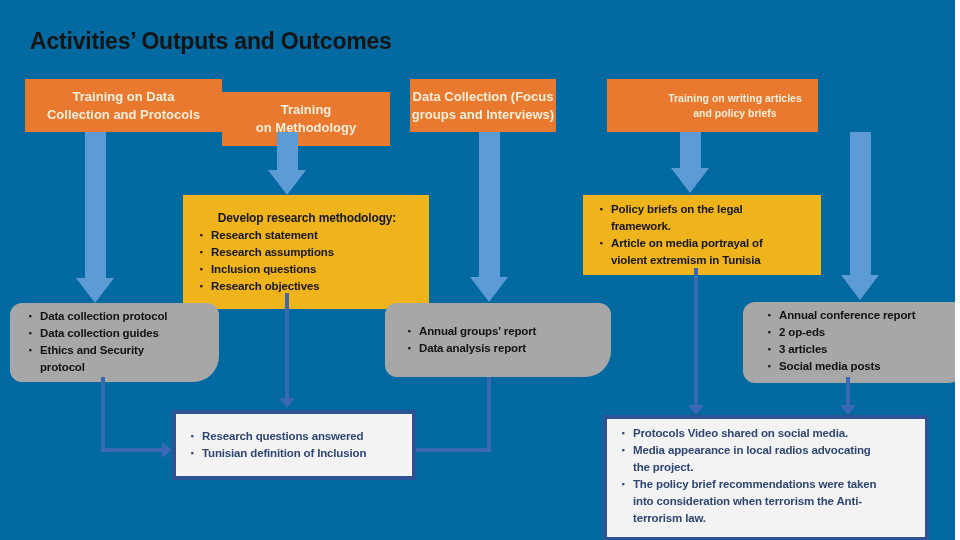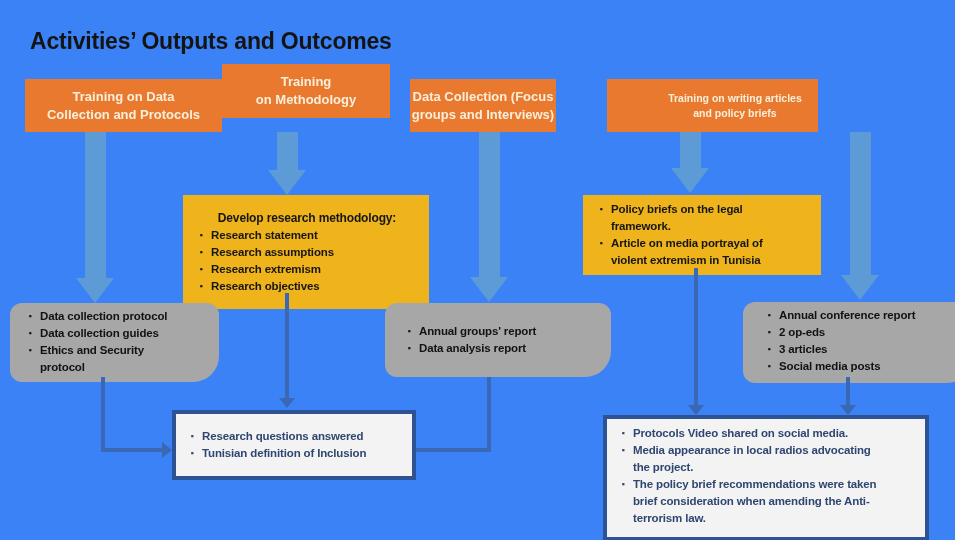--- a/index.html
+++ b/index.html
@@ -1,18 +1,18 @@
 <!DOCTYPE html>
 <html><head>
 <meta charset="utf-8">
 <style>
   html,body{margin:0;padding:0;}
   .slide{
     position:relative; width:960px; height:540px;
-    background:#3b82f6; overflow:hidden;
+    background:#0369a1; overflow:hidden;
     font-family:"Liberation Sans", sans-serif;
   }
   .title{
     position:absolute; left:30px; top:28px;
     font-size:23px; font-weight:800; color:#141414; letter-spacing:-0.2px;
   }
   
   .obox{
     position:absolute; top:79px; height:53px;
     background:#E8792F; color:#FAEFDB; font-weight:bold;
@@ -57,21 +57,21 @@
 <body>
 
 <div class="slide">
 
   <div class="title">Activities’ Outputs and Outcomes</div>
 
   <div class="obox" style="left:3px; width:197px;margin-left:22px;">
     <span class="lbl">Training on Data
 Collection and Protocols</span>
   </div>
-  <div class="obox" style="left:222px; width:168px; top:64px; height:54px;">
+  <div class="obox" style="left:222px; width:168px; top:92px; height:54px;">
     <span class="lbl">Training
 on Methodology</span>
   </div>
   <div class="obox" style="left:410px; width:146px;">
     <span class="lbl">Data Collection (Focus
 groups and Interviews)</span>
   </div>
   <div class="obox" style="left:607px; width:166px; font-size:10.5px;padding-left:45px;">
     <span class="lbl">Training on writing articles
 and policy briefs</span>
@@ -103,21 +103,21 @@
     <div class="li">
       <span class="blt">▪</span>
       <span class="txt">Research statement</span>
     </div>
     <div class="li">
       <span class="blt">▪</span>
       <span class="txt">Research assumptions</span>
     </div>
     <div class="li">
       <span class="blt">▪</span>
-      <span class="txt">Research extremism</span>
+      <span class="txt">Inclusion questions</span>
     </div>
     <div class="li">
       <span class="blt">▪</span>
       <span class="txt">Research objectives</span>
     </div>
   </div>
 
   <div class="ybox" style="left:583px; top:195px; width:226px; height:74px; padding:6px 4px 0 8px;">
     <div class="li">
       <span class="blt">▪</span>
@@ -211,20 +211,20 @@
       <span class="txt">Protocols Video shared on social media.</span>
     </div>
     <div class="li">
       <span class="blt">▪</span>
       <span class="txt">Media appearance in local radios advocating
 the project.</span>
     </div>
     <div class="li">
       <span class="blt">▪</span>
       <span class="txt">The policy brief recommendations were taken
-brief consideration when amending the Anti-
+into consideration when terrorism the Anti-
 terrorism law.</span>
     </div>
   </div>
 
   <div class="edge" style="left:955px; top:0; width:5px; height:540px;"></div>
 
 </div>
 
 </body></html>

